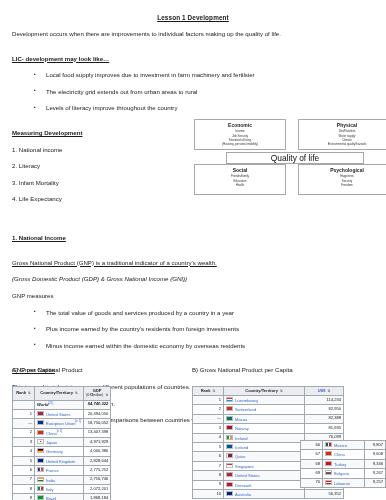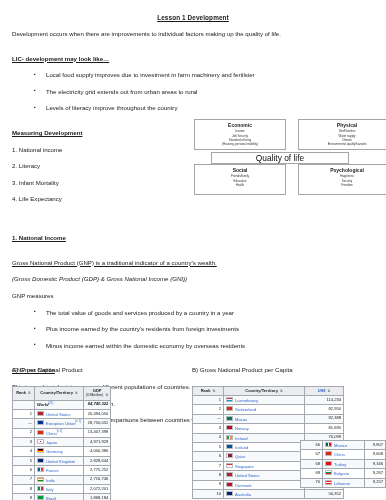--- a/index.html
+++ b/index.html
@@ -42,21 +42,21 @@
     position:absolute;border:1px solid #a6a6a6;background:#fff;
     box-sizing:border-box;text-align:center;padding:2px 2px 2px 2px;
   }
   .qbox .qh{font-size:5px;font-weight:bold;line-height:1.25;margin-bottom:1px;}
   .qbox .ql{font-size:2.9px;line-height:1.45;color:#333;}
   .q-econ{left:0;top:0;width:92px;height:31px;}
   .q-phys{left:104px;top:0;width:98px;height:31px;}
   .q-soc{left:0;top:45px;width:92px;height:31px;}
   .q-psy{left:104px;top:45px;width:98px;height:31px;}
   .q-center{
-    position:absolute;left:17px;top:33px;width:138px;height:12px;
+    position:absolute;left:32px;top:33px;width:138px;height:12px;
     border:1px solid #a6a6a6;background:#fff;box-sizing:border-box;
     display:flex;align-items:center;justify-content:center;
     font-size:8.4px;line-height:1;color:#111;
   }
 
   
   .tbl-caption{font-size:6.1px;margin:0 0 4px 0;}
   .wikitable{
     border-collapse:collapse;background:#f8f9fa;
     font-size:4.1px;color:#202122;border:1px solid #a2a9b1;

